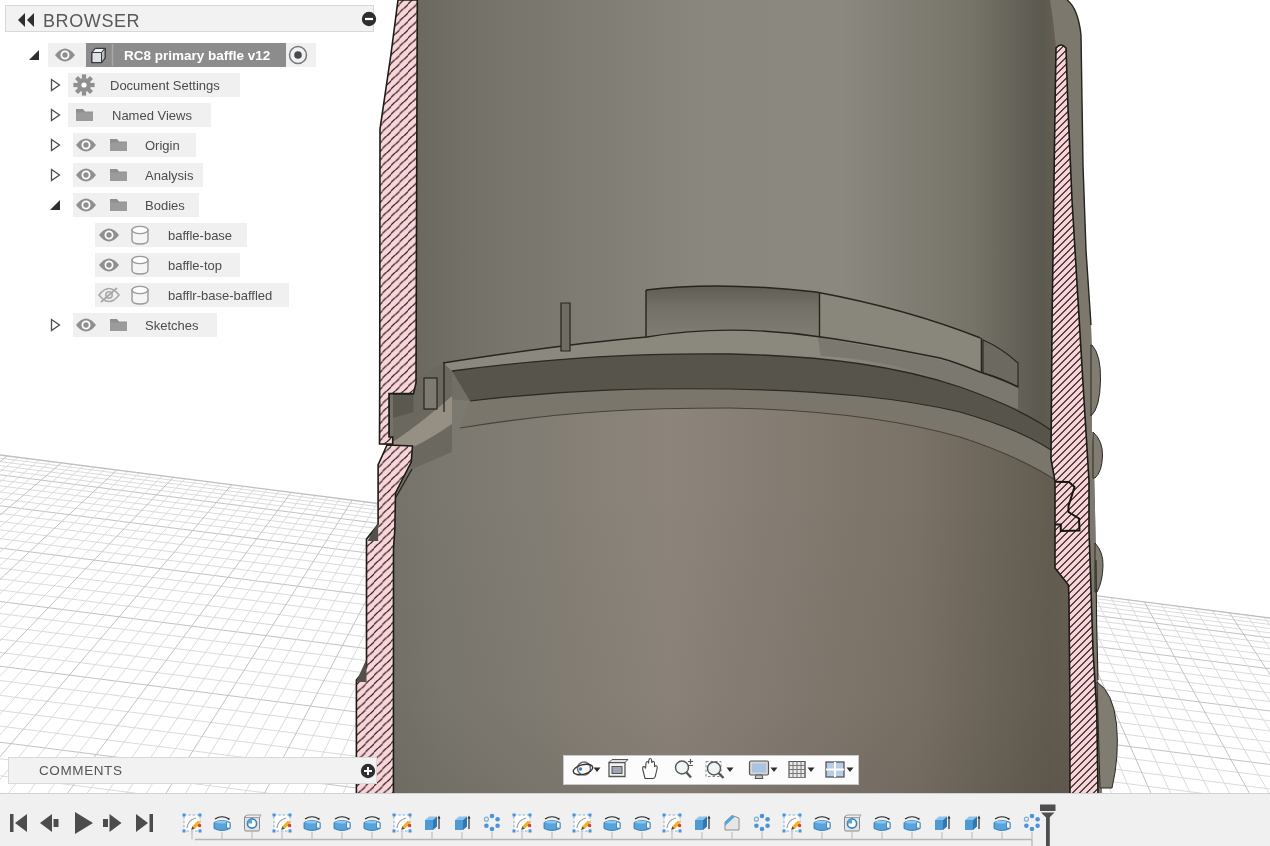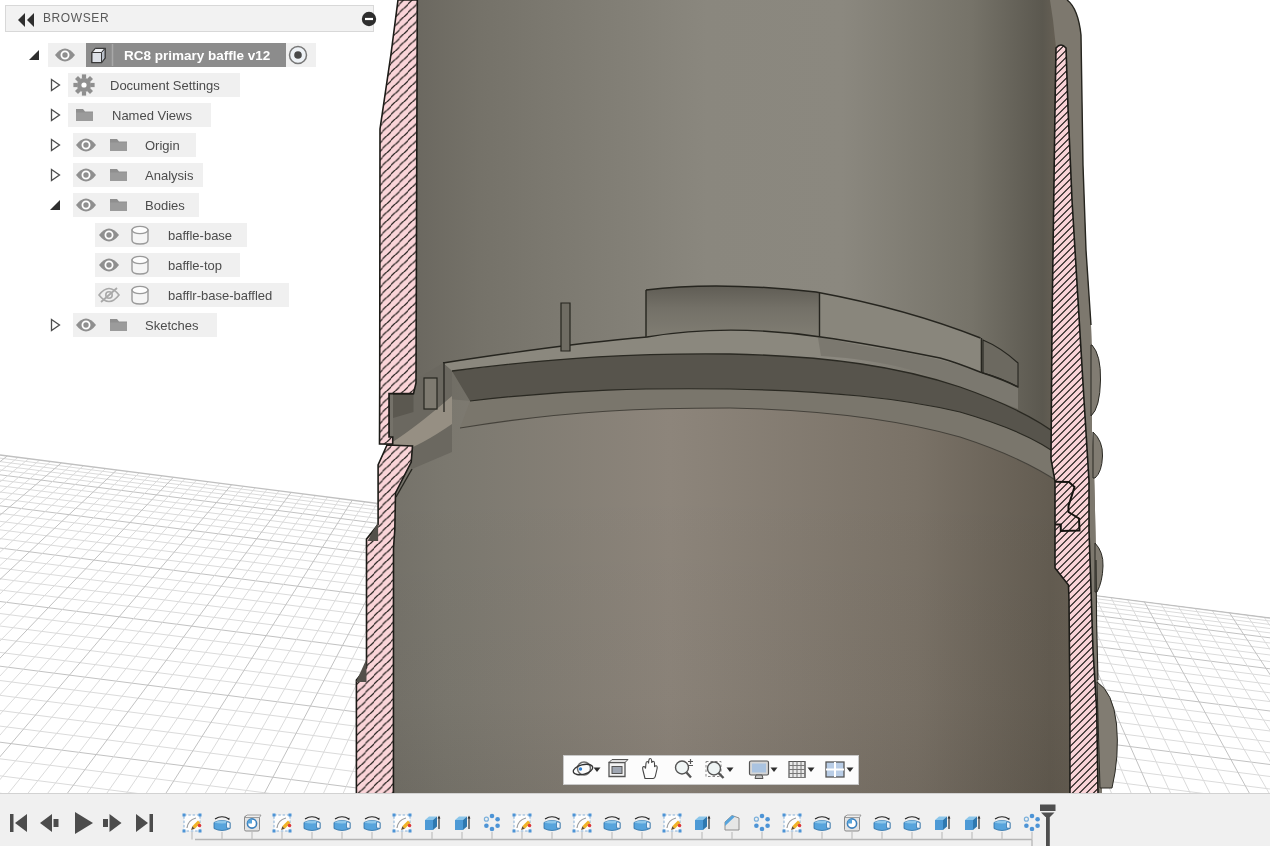--- a/index.html
+++ b/index.html
@@ -133,21 +133,21 @@
   <path d="M378.1,522 L378.1,541 L367.5,541 Z" fill="#53504a"></path>
 
   <path d="M1056,48 Q1061,42 1066,48 L1068,108 L1072,200 L1078,300 L1084,400 L1089,481 L1089,530 L1091,590 L1093,650 L1096.7,710 L1098,793 L1098,846 L1070,846 L1069.9,700 L1069,600 L1068.5,585 L1055,568 L1055,481 L1051,459 L1052,325 L1053.5,217 L1055,108 Z" fill="url(#hatchR)" stroke="#1c1b17" stroke-width="1.6"></path>
   <path d="M1055.2,481.8 L1069,482 L1074.5,487 L1068.5,506 L1068.5,512 L1079,518.5 L1079.5,530.5 L1060.8,531 L1060.8,524.5 L1055.2,524.5" fill="none" stroke="#14130f" stroke-width="2"></path>
   </svg>
 <div class="abs" style="left:5px;top:5px;width:369px;height:27px;background:#f2f2f2;border:1px solid #d8d8d8;box-sizing:border-box">
       <svg class="abs" style="left:8px;top:5px" width="26" height="18">
         <path d="M11,2 L4,9 L11,16 Z" fill="#2e2e2e"></path>
         <path d="M20,2 L13,9 L20,16 Z" fill="#2e2e2e"></path>
       </svg>
-      <div class="abs" style="left:37px;top:5px;font-size:12px;color:#595959;letter-spacing:0.6px">BROWSER</div>
+      <div class="abs" style="left:37px;top:5px;font-size:18px;color:#595959;letter-spacing:0.6px">BROWSER</div>
       <svg class="abs" style="left:355px;top:5px" width="18" height="18">
         <circle cx="8" cy="8" r="7.2" fill="#2e2e2e"></circle>
         <rect x="4" y="6.9" width="8" height="2.2" fill="#ffffff"></rect>
       </svg>
     </div>
     <svg class="abs" style="left:0;top:0" width="390" height="350">
       <rect x="48" y="43" width="268" height="24" fill="#f0f0f0"></rect>
       <path d="M39,50 L39,60 L29,60 Z" fill="#2e2e2e"></path>
       <g transform="translate(65,55)">
         <path d="M-10,0 Q-5,-6.5 0,-6.5 Q5,-6.5 10,0 Q5,6.5 0,6.5 Q-5,6.5 -10,0 Z" fill="#8f8f8f"></path>
@@ -253,20 +253,28 @@
       <g transform="translate(86,325)">
         <path d="M-10,0 Q-5,-6.5 0,-6.5 Q5,-6.5 10,0 Q5,6.5 0,6.5 Q-5,6.5 -10,0 Z" fill="#8f8f8f"></path>
         <circle r="3.6" fill="none" stroke="#ffffff" stroke-width="1.8"></circle>
       </g>
       <g transform="translate(110,317)">
         <path d="M0,2 L7,2 L9,4.5 L17,4.5 L17,14 L0,14 Z" fill="#8f8f8f"></path>
         <path d="M0,5.5 L17,5.5 L17,14 L0,14 Z" fill="#9b9b9b"></path>
       </g>
       <text x="145" y="329.5" font-size="13" fill="#4c4c4c">Sketches</text>
     </svg>
+    <div class="abs" style="left:8px;top:757px;width:369px;height:27px;background:#f2f2f2;border:1px solid #d9d9d9;box-sizing:border-box">
+      <div class="abs" style="left:30px;top:5px;font-size:13.5px;color:#555;letter-spacing:0.6px">COMMENTS</div>
+      <svg class="abs" style="left:351px;top:5px" width="18" height="18">
+        <circle cx="8" cy="8" r="7.2" fill="#2e2e2e"></circle>
+        <rect x="4" y="7" width="8" height="2" fill="#fff"></rect>
+        <rect x="7" y="4" width="2" height="8" fill="#fff"></rect>
+      </svg>
+    </div>
     <div class="abs" style="left:563px;top:755px;width:296px;height:30px;background:#fcfcfc;border:1px solid #c9c9c9;box-sizing:border-box"></div>
     <svg class="abs" style="left:563px;top:755px" width="296" height="30">
       <g transform="translate(20,14.5)">
         <circle cx="1" cy="-1" r="6.5" fill="none" stroke="#6f6f6f" stroke-width="1.5"></circle>
         <ellipse rx="10" ry="4.8" fill="none" stroke="#333" stroke-width="1.3" transform="rotate(-14)"></ellipse>
         <circle cx="-2.5" cy="-0.5" r="1.7" fill="#2d7fd3"></circle>
       </g>
       <path d="M30.5,12.5 L37.5,12.5 L34,17.0 Z" fill="#2e2e2e"></path>
       <g transform="translate(54,14.5)">
         <path d="M-8,-7 L8,-7 L8,7 L-8,7 Z" fill="#f3f3f3" stroke="#555" stroke-width="1.3"></path>

